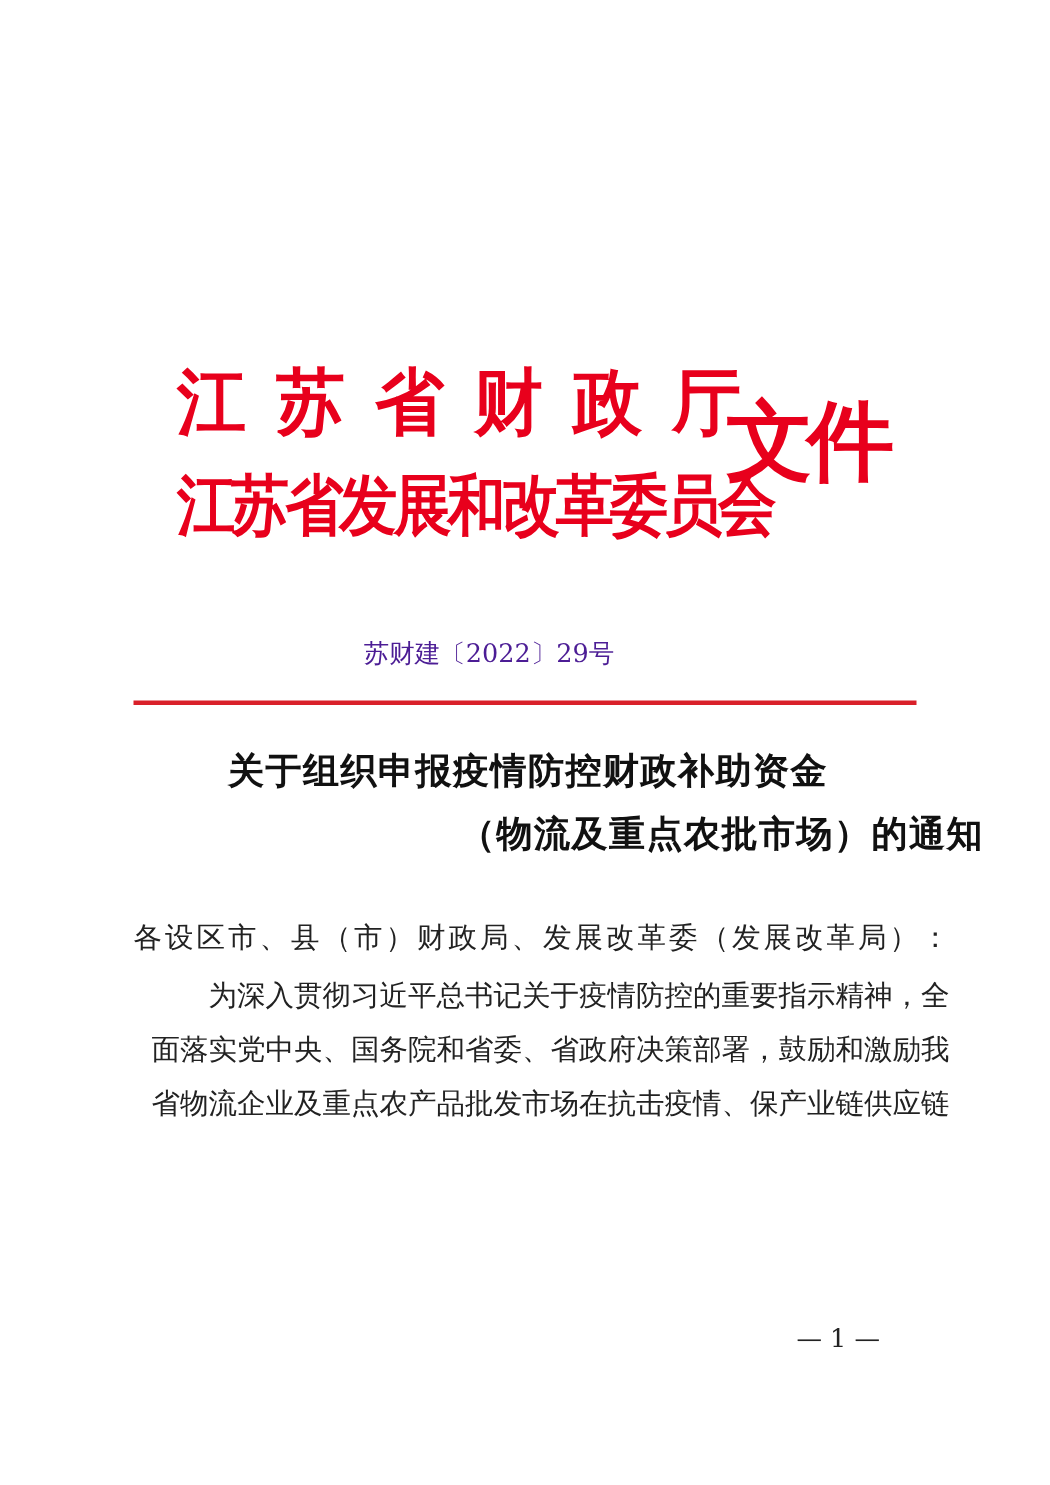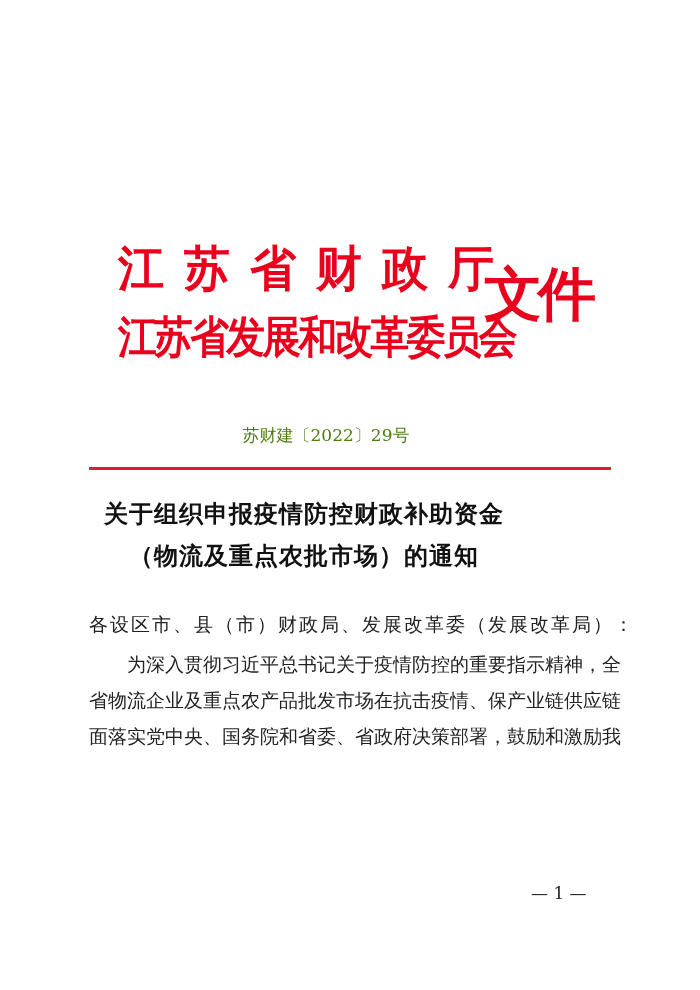--- a/index.html
+++ b/index.html
@@ -1,24 +1,24 @@
 <!DOCTYPE html>
 <html><head>
 <meta charset="utf-8">
 <style>
   html, body { margin: 0; padding: 0; background: #ffffff; }
   body { width: 700px; height: 990px; position: relative; overflow: hidden; font-family: "DejaVu Serif", "Liberation Serif", serif; color: #111; }
   .hdr-line1 { position: absolute; left: 118px; top: 238px; font-size: 46px; font-weight: bold; color: #e8001c; letter-spacing: 20px; white-space: nowrap; font-family: "DejaVu Sans", sans-serif; transform: scaleY(1.05); }
   .hdr-line2 { position: absolute; left: 118px; top: 308px; font-size: 44px; font-weight: bold; color: #e8001c; letter-spacing: -3px; white-space: nowrap; font-family: "DejaVu Sans", sans-serif; transform: scaleX(0.88); transform-origin: left top; }
   .hdr-wenjian { position: absolute; left: 484px; top: 256px; font-size: 58px; font-weight: bold; color: #e8001c; white-space: nowrap; font-family: Liberation Sans, sans-serif; letter-spacing: -4px; }
-  .docno { position: absolute; left: 0; width: 652px; top: 424px; text-align: center; font-size: 17px; color: #4d7c0f; }
+  .docno { position: absolute; left: 0; width: 652px; top: 424px; text-align: center; font-size: 17px; color: #4c1d95; }
   .redline { position: absolute; left: 89px; top: 467px; width: 522px; height: 3px; background: #d9202a; }
-  .title { position: absolute; left: 0; width: 608px; text-align: center; font-weight: bold; font-size: 24px; color: #111; letter-spacing: 1px; }
+  .title { position: absolute; left: 0; width: 608px; text-align: center; font-weight: bold; font-size: 24px; color: #111; letter-spacing: 1px; padding-left: 48px; }
   .t1 { top: 498px; }
-  .t2 { top: 540px; }
+  .t2 { top: 540px; text-align: right; }
   .body { position: absolute; left: 89px; width: 522px; font-size: 19px; line-height: 36px; color: #222; }
   .line { white-space: nowrap; text-align: justify; text-align-last: justify; display: block; width: 522px; }
   .addr { position: absolute; left: 89px; top: 612px; font-size: 19px; color: #222; white-space: nowrap; letter-spacing: 2px; }
   .indent { padding-left: 38px; width: 484px !important; }
   .pagenum { position: absolute; left: 531px; top: 883px; font-size: 17px; color: #222; white-space: nowrap; }
 </style>
 </head>
 <body>
 
 <div>
@@ -27,20 +27,20 @@
   <div class="hdr-wenjian">文件</div>
 
   <div class="docno">苏财建〔2022〕29号</div>
   <div class="redline"></div>
 
   <div class="title t1">关于组织申报疫情防控财政补助资金</div>
   <div class="title t2">（物流及重点农批市场）的通知</div>
 
   <div class="addr">各设区市、县（市）财政局、发展改革委（发展改革局）：</div>
 
-  <div class="body" style="top:646px;">
+  <div class="body" style="top:646px;margin-left:12px;">
     <span class="line indent">为深入贯彻习近平总书记关于疫情防控的重要指示精神，全</span>
+    <span class="line">面落实党中央、国务院和省委、省政府决策部署，鼓励和激励我</span>
     <span class="line">省物流企业及重点农产品批发市场在抗击疫情、保产业链供应链</span>
-    <span class="line">面落实党中央、国务院和省委、省政府决策部署，鼓励和激励我</span>
   </div>
 
   <div class="pagenum">— 1 —</div>
 </div>
 
 </body></html>

